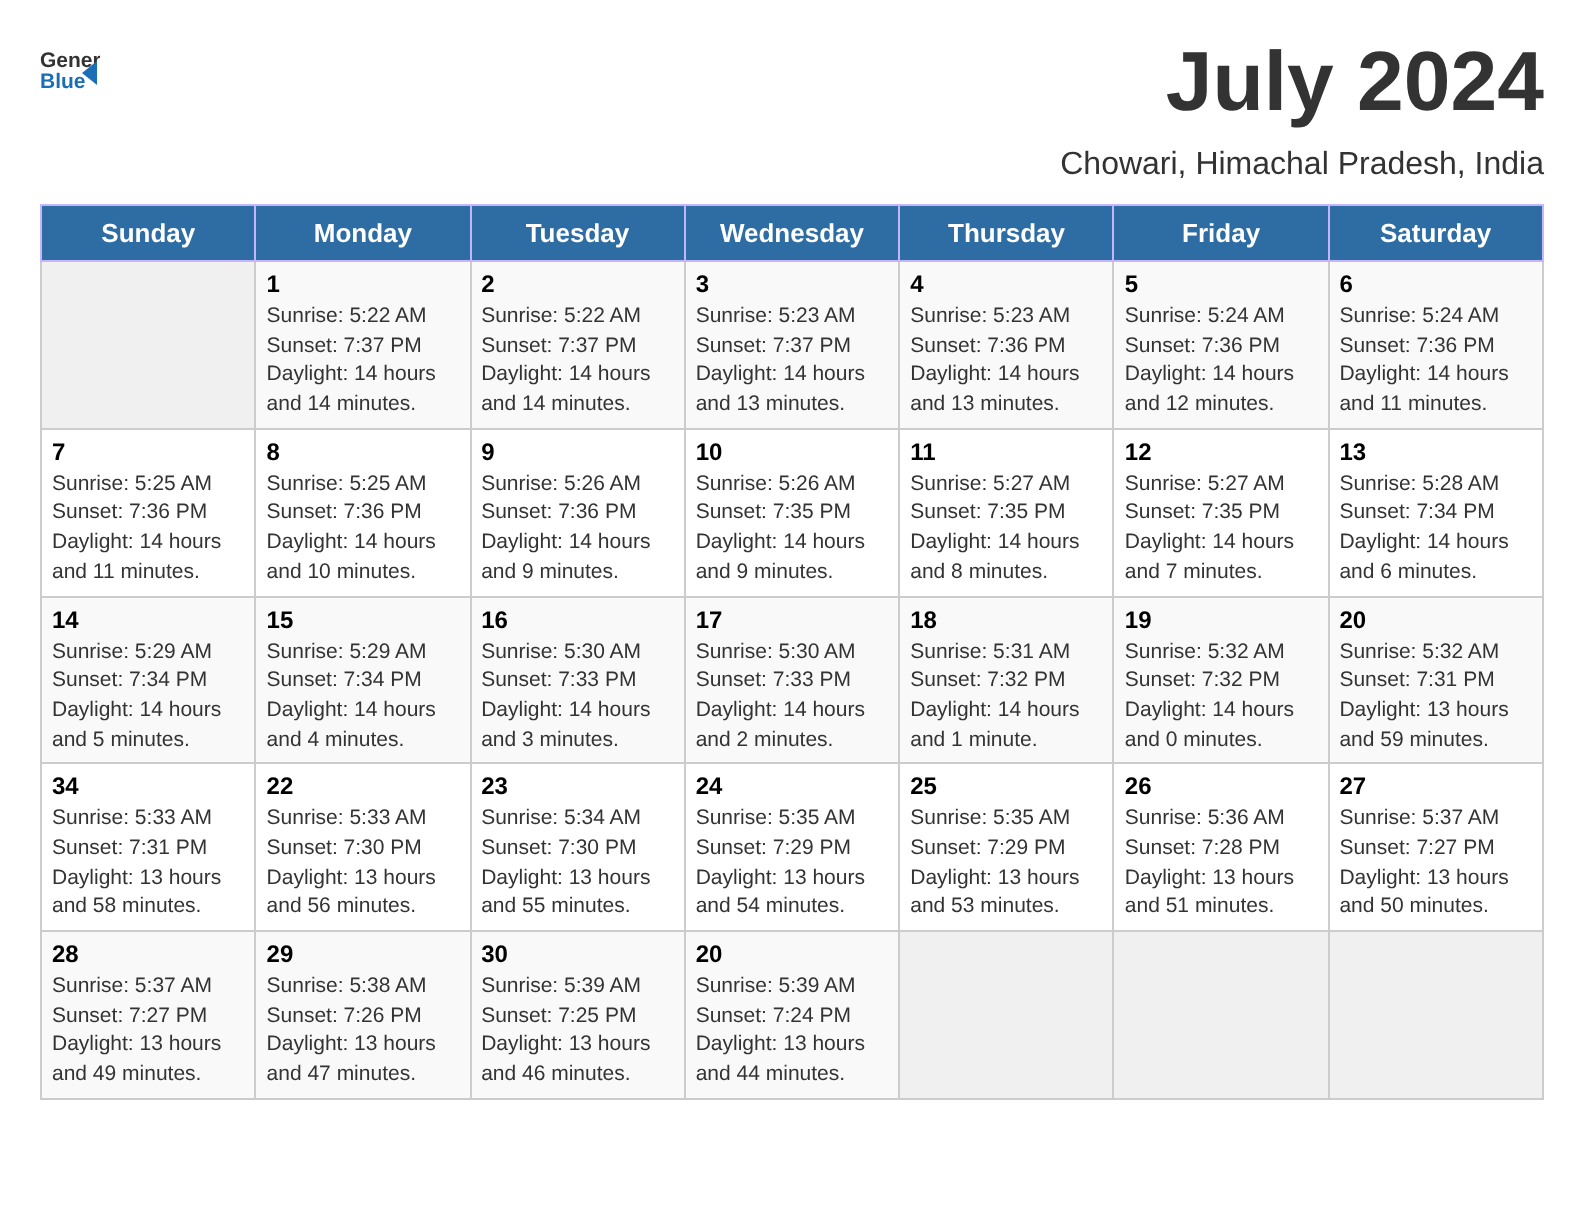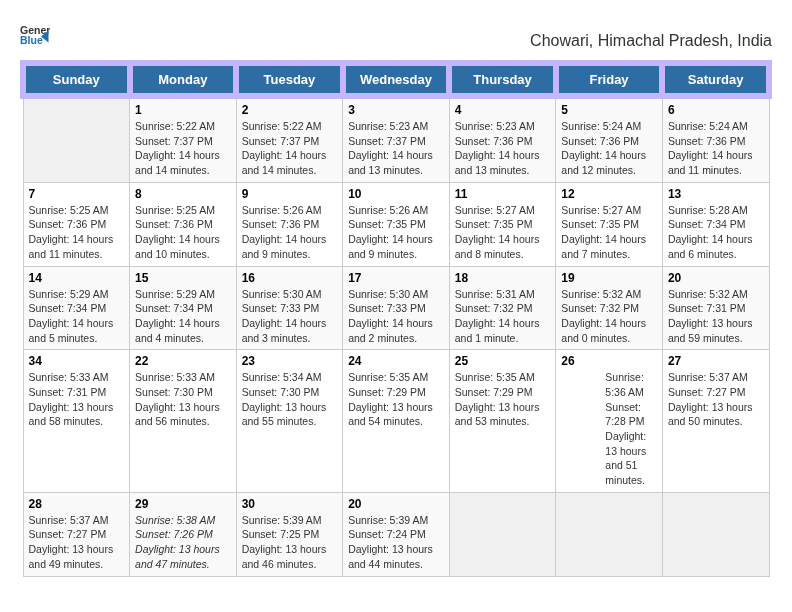--- a/index.html
+++ b/index.html
@@ -44,21 +44,21 @@
       border-collapse: collapse;
       font-size: 11px;
     }
     thead tr th {
       background-color: #2e6da4;
       color: #fff;
       text-align: center;
       padding: 6px 4px;
       font-size: 13px;
       font-weight: bold;
-      border: 6px solid #c4b5fd;
+      border: 1px solid #c4b5fd;
     }
     tbody tr td {
       border: 1px solid #ccc;
       vertical-align: top;
       padding: 4px 5px;
       min-height: 70px;
       width: calc(100%/7);
     }
     tbody tr:nth-child(odd) td {
       background-color: #f9f9f9;
@@ -86,20 +86,21 @@
 
 <div class="header">
   <div class="logo">
     <svg class="logo-icon" viewBox="0 0 40 40" xmlns="http://www.w3.org/2000/svg">
       <text x="0" y="18" font-size="14" font-weight="bold" fill="#333">General</text>
       <polygon points="28,22 38,14 38,30" fill="#1a6eb5"></polygon>
       <text x="0" y="32" font-size="14" font-weight="bold" fill="#1a6eb5">Blue</text>
     </svg>
   </div>
   <div class="title-block">
+    <div class="month-year">July 2024</div>
     <div class="location">Chowari, Himachal Pradesh, India</div>
   </div>
 </div>
 
 <table>
   <thead>
     <tr id="weekday-header">
     <th>Sunday</th>
         <th>Monday</th>
         <th>Tuesday</th>
@@ -288,21 +289,21 @@
         </td>
         <td>
           <span class="day-number">25</span>
           <div class="day-info" style="white-space: pre-line;">Sunrise: 5:35 AM
 Sunset: 7:29 PM
 Daylight: 13 hours
 and 53 minutes.</div>
         </td>
         <td>
           <span class="day-number">26</span>
-          <div class="day-info" style="white-space: pre-line; margin-left: 44px;">Sunrise: 5:36 AM
+          <div class="day-info" style="white-space: pre-line;">Sunrise: 5:36 AM
 Sunset: 7:28 PM
 Daylight: 13 hours
 and 51 minutes.</div>
         </td>
         <td>
           <span class="day-number">27</span>
           <div class="day-info" style="white-space: pre-line;">Sunrise: 5:37 AM
 Sunset: 7:27 PM
 Daylight: 13 hours
 and 50 minutes.</div>
@@ -311,21 +312,21 @@
       <tr>
         <td>
           <span class="day-number">28</span>
           <div class="day-info" style="white-space: pre-line;">Sunrise: 5:37 AM
 Sunset: 7:27 PM
 Daylight: 13 hours
 and 49 minutes.</div>
         </td>
         <td>
           <span class="day-number">29</span>
-          <div class="day-info" style="white-space: pre-line; font-style: italic;">Sunrise: 5:38 AM
+          <div class="day-info" style="white-space: pre-line;">Sunrise: 5:38 AM
 Sunset: 7:26 PM
 Daylight: 13 hours
 and 47 minutes.</div>
         </td>
         <td>
           <span class="day-number">30</span>
           <div class="day-info" style="white-space: pre-line;">Sunrise: 5:39 AM
 Sunset: 7:25 PM
 Daylight: 13 hours
 and 46 minutes.</div>

